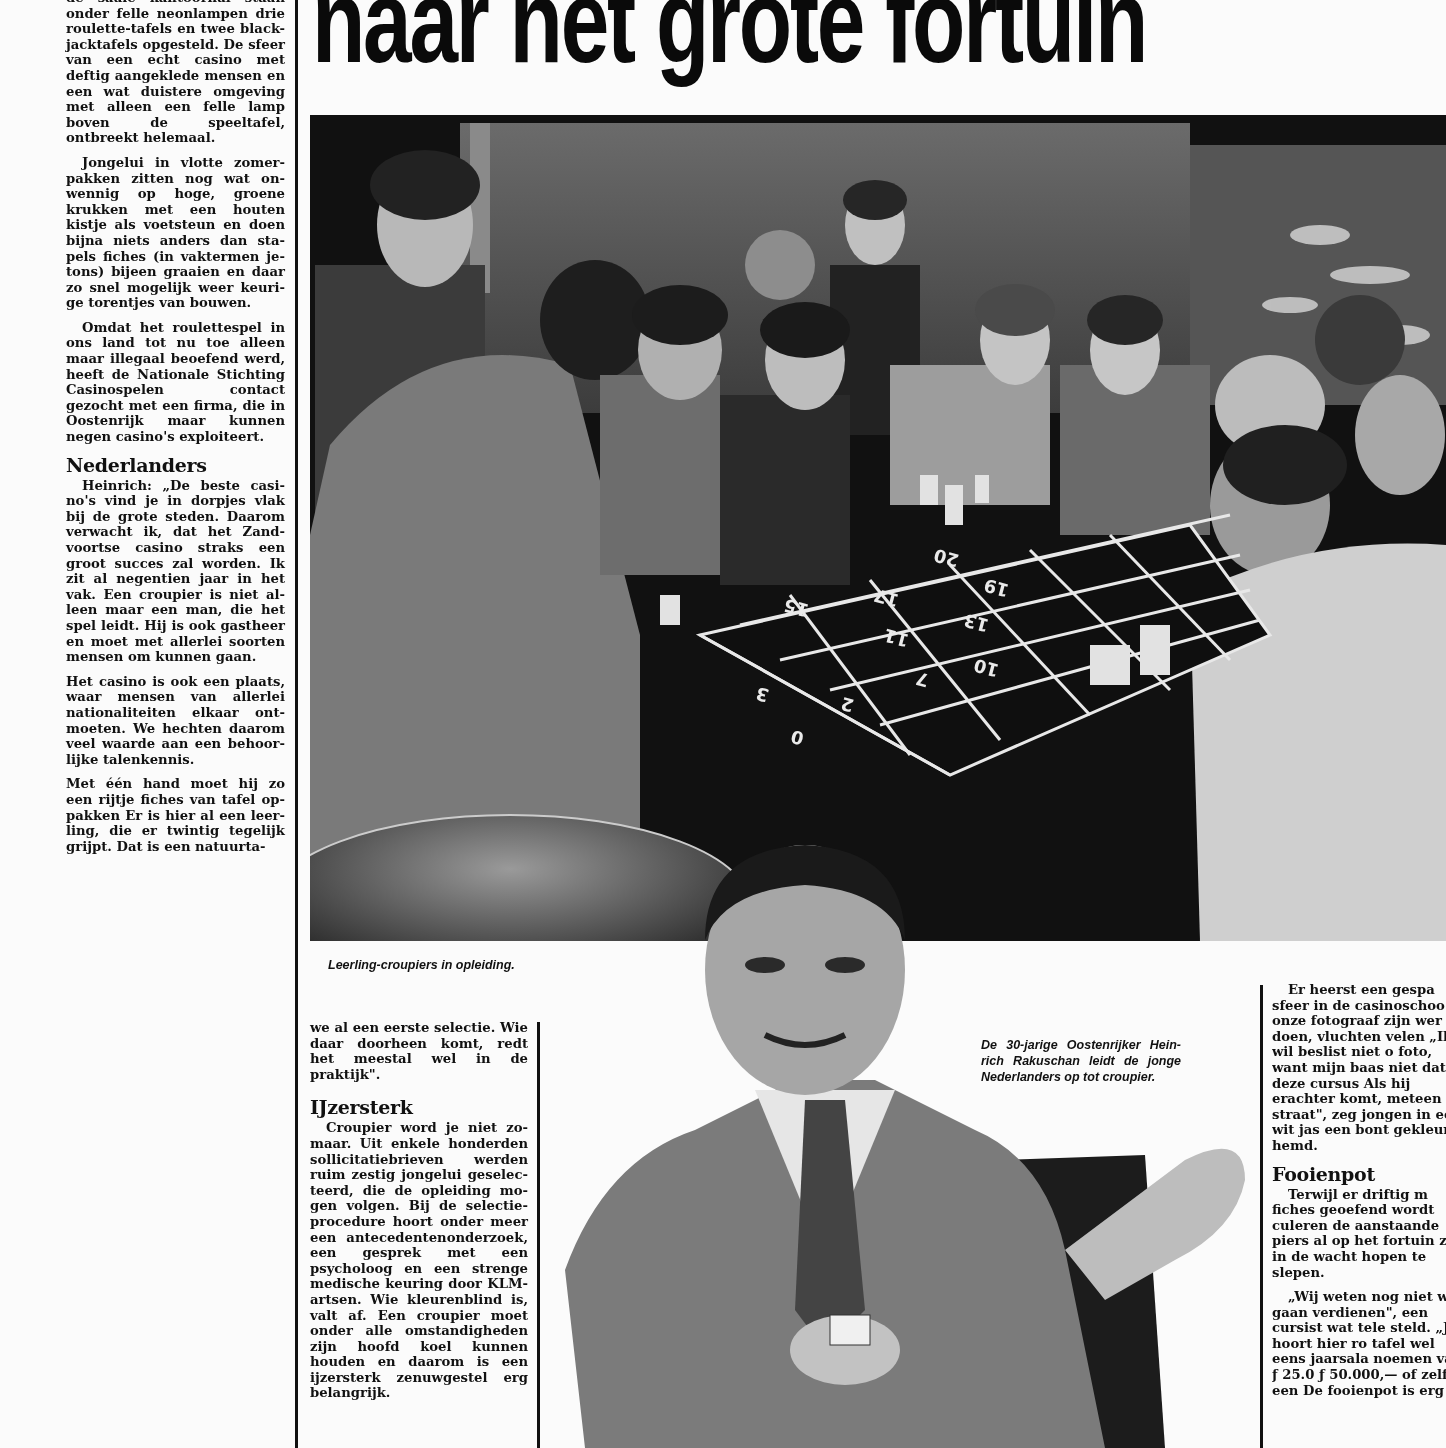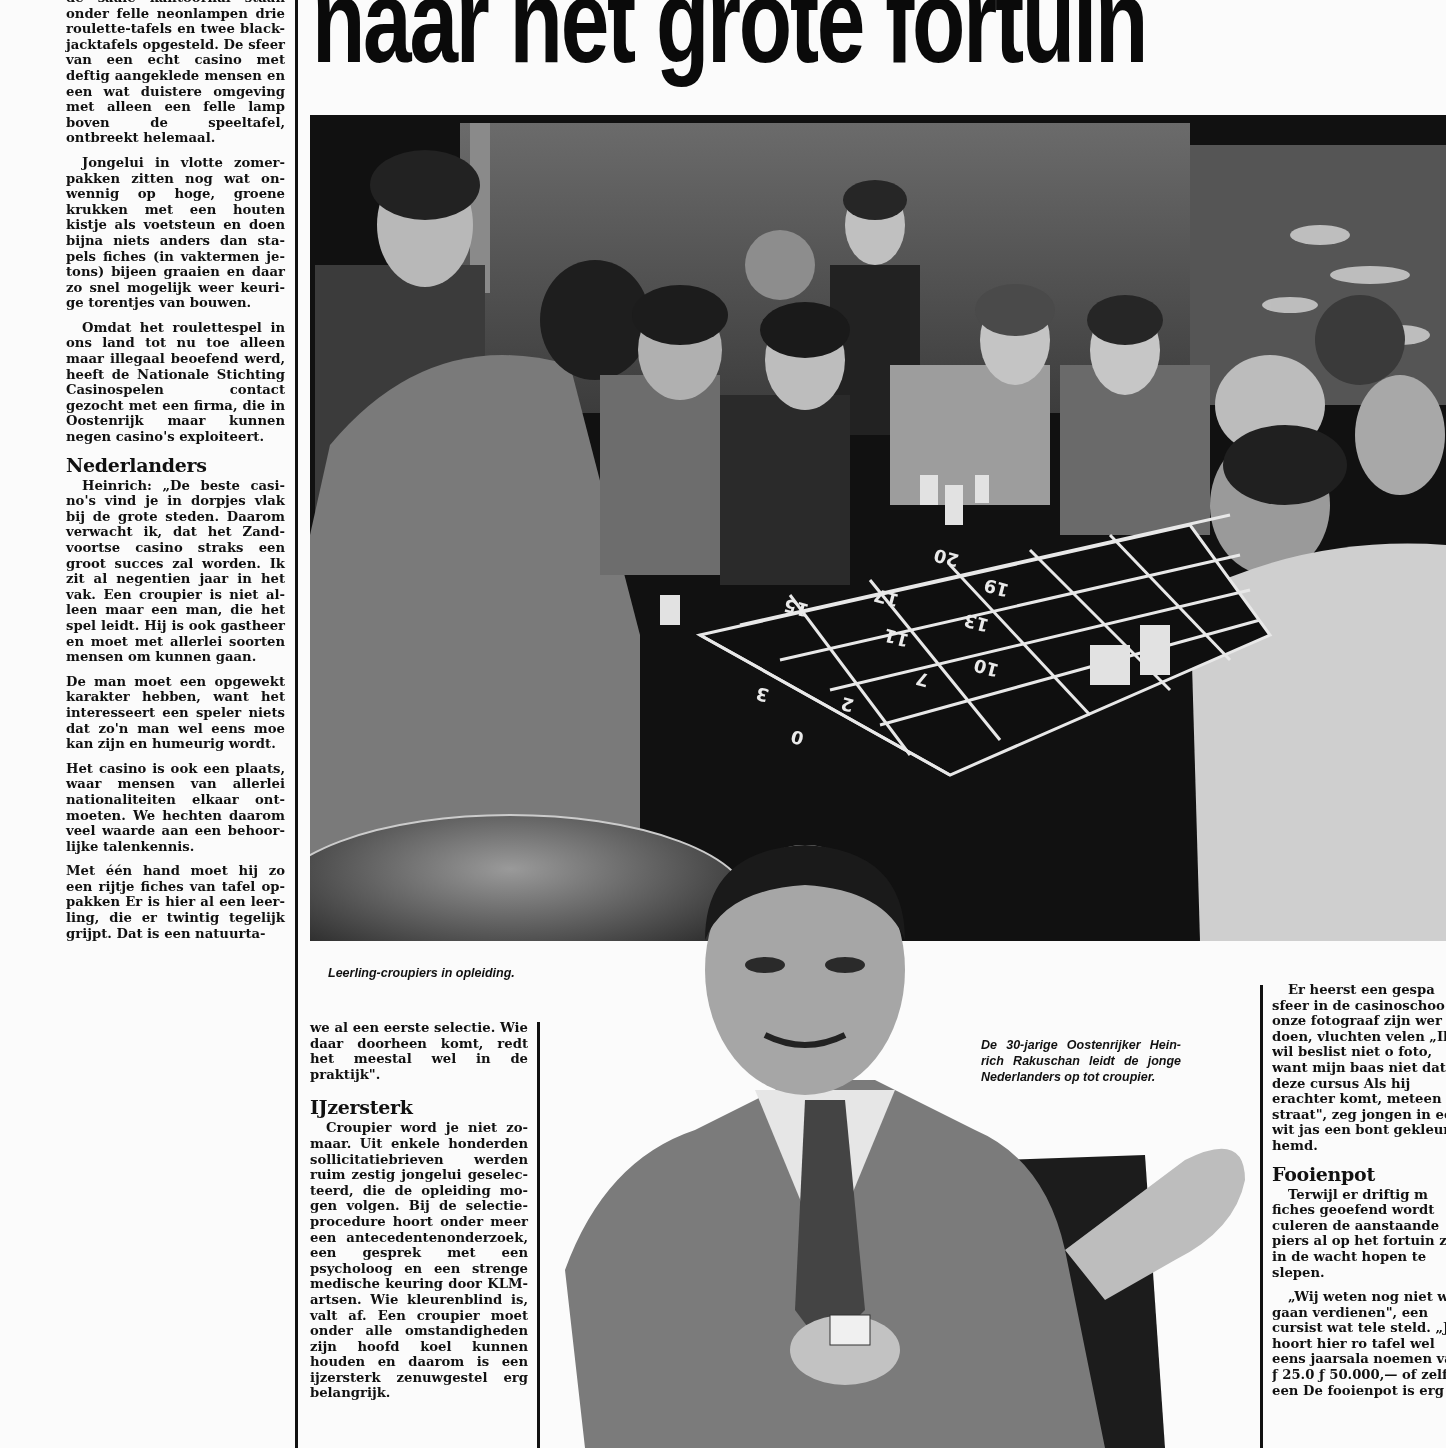--- a/index.html
+++ b/index.html
@@ -43,21 +43,20 @@
 <div class="abs headline" style="left:312px; top:-38px;">naar het grote fortuin</div>
 
 <div class="abs faint" style="left:1355px; top:8px; width:90px; line-height:22px;">&nbsp;</div>
 
 <div class="abs col-text" style="left:66px; top:-10px; width:219px;">
   <p>de saaie kantoorhal staan onder felle neonlampen drie roulette-tafels en twee black-jacktafels op­gesteld. De sfeer van een echt casino met deftig aangeklede mensen en een wat duistere omge­ving met alleen een felle lamp boven de speeltafel, ontbreekt helemaal.</p>
   <p class="indent">Jongelui in vlotte zomer­pakken zitten nog wat on­wennig op hoge, groene krukken met een houten kistje als voetsteun en doen bijna niets anders dan sta­pels fiches (in vaktermen je­tons) bijeen graaien en daar zo snel mogelijk weer keuri­ge torentjes van bouwen.</p>
   <p class="indent">Omdat het roulettespel in ons land tot nu toe alleen maar illegaal beoefend werd, heeft de Nationale Stichting Casinospelen con­tact gezocht met een firma, die in Oostenrijk maar kunnen negen casino's exploiteert.</p>
   <div class="subhead">Nederlanders</div>
   <p class="indent">Heinrich: „De beste casi­no's vind je in dorpjes vlak bij de grote steden. Daarom verwacht ik, dat het Zand­voortse casino straks een groot succes zal worden. Ik zit al negentien jaar in het vak. Een croupier is niet al­leen maar een man, die het spel leidt. Hij is ook gastheer en moet met allerlei soorten mensen om kunnen gaan.</p>
-  <p>De man moet een opgewekt karakter hebben, want het interesseert een speler niets dat zo'n man wel eens moe kan zijn en humeurig wordt.</p>
   <p>Het casino is ook een plaats, waar mensen van allerlei nationaliteiten elkaar ont­moeten. We hechten daarom veel waarde aan een behoor­lijke talenkennis.</p>
   <p>Met één hand moet hij zo een rijtje fiches van tafel op­pakken Er is hier al een leer­ling, die er twintig tegelijk grijpt. Dat is een natuurta-</p>
 </div>
 
 <div class="rule" style="left:295px; top:0; width:3px; height:1448px;"></div>
 
 <div class="photo" style="left:310px; top:115px; width:1136px; height:826px; background:#1a1a1a;">
   <svg width="1136" height="826" viewBox="0 0 1136 826">
     <defs>
       <linearGradient id="wall" x1="0" y1="0" x2="0" y2="1">
@@ -150,21 +149,21 @@
       <rect x="610" y="360" width="18" height="30"></rect>
       <rect x="635" y="370" width="18" height="40"></rect>
       <rect x="665" y="360" width="14" height="28"></rect>
       <rect x="780" y="530" width="40" height="40"></rect>
       <rect x="830" y="510" width="30" height="50"></rect>
       <rect x="350" y="480" width="20" height="30"></rect>
     </g>
   </svg>
 </div>
 
-<div class="abs caption" style="left:310px; top:957px; width:218px; text-indent:18px;margin-top:8px;">Leerling-croupiers in oplei­ding.</div>
+<div class="abs caption" style="left:310px; top:957px; width:218px; text-indent:18px;">Leerling-croupiers in oplei­ding.</div>
 
 <div class="photo" style="left:545px; top:830px; width:710px; height:618px;">
   <svg width="710" height="618" viewBox="0 0 710 618">
 
     <path d="M455 330 L600 325 L620 618 L470 618 Z" fill="#1c1c1c"></path>
 
     <path d="M40 618 L20 440 Q60 330 150 300 L250 250 L330 250 L430 300 Q500 330 520 420 L560 618 Z" fill="#7b7b7b"></path>
     <path d="M210 260 L280 430 L350 260 Z" fill="#e6e6e6"></path>
     <path d="M260 270 L300 270 L320 480 L280 520 L250 480 Z" fill="#444"></path>
 

